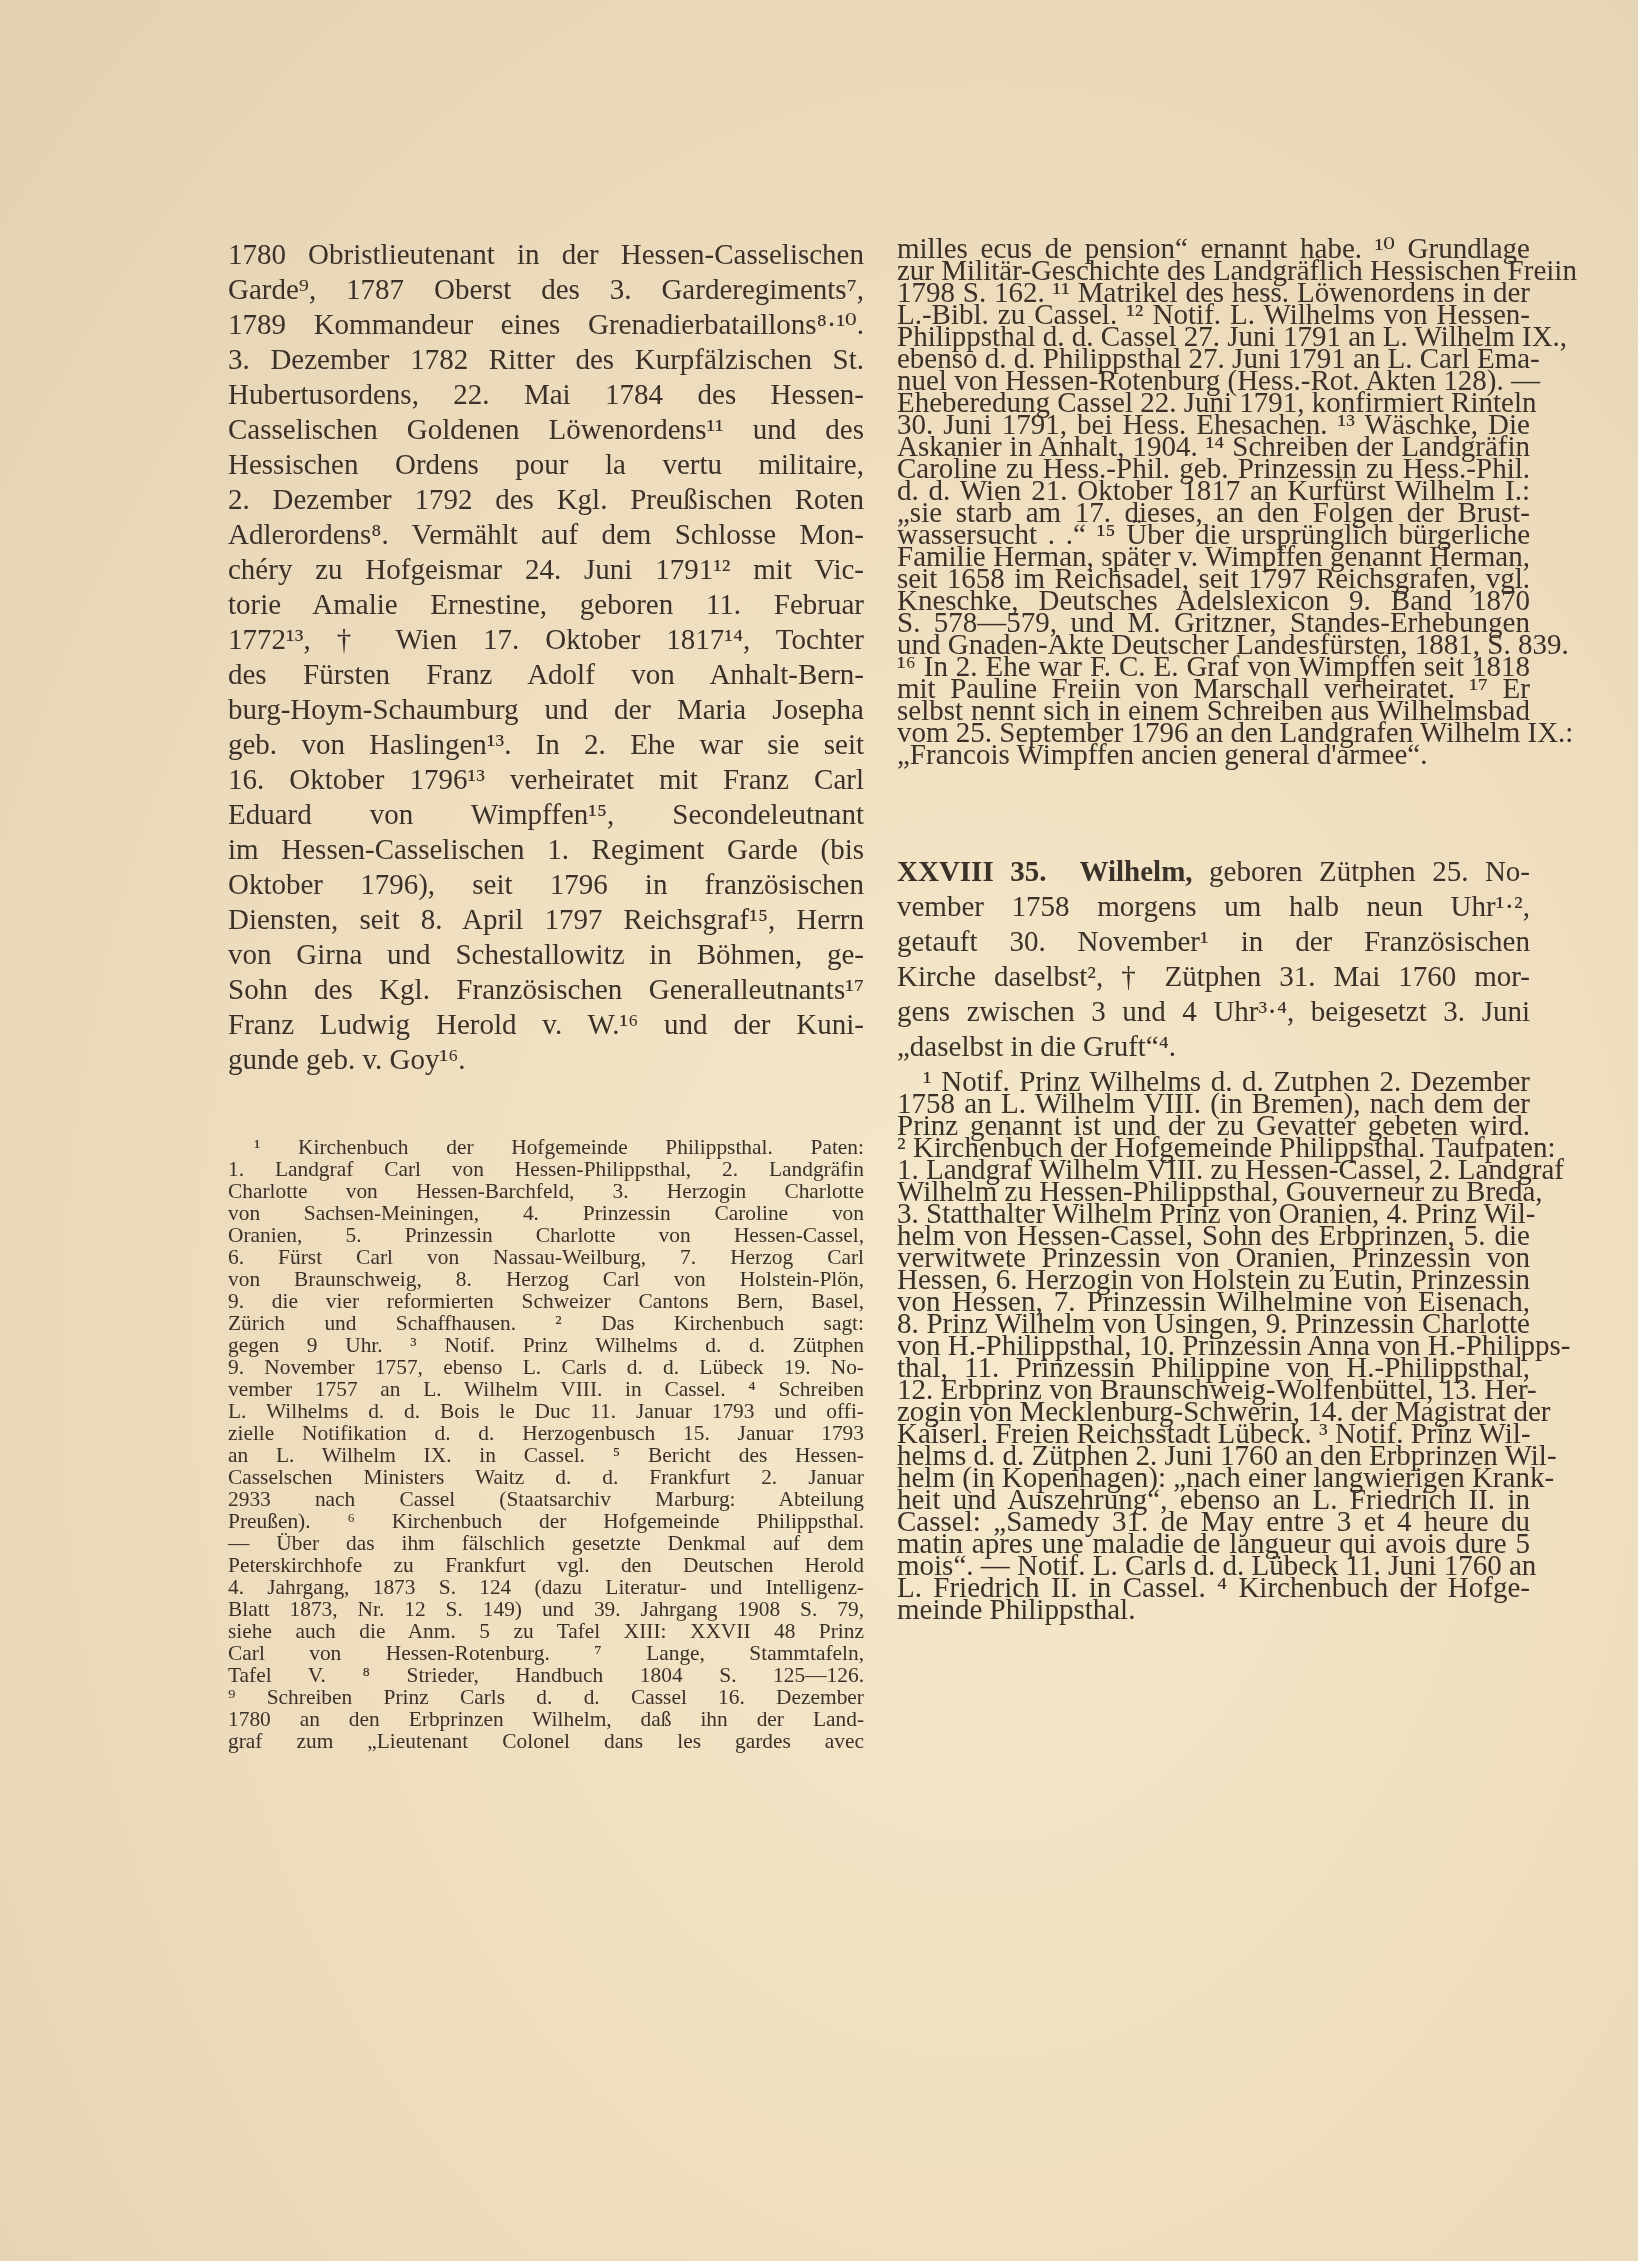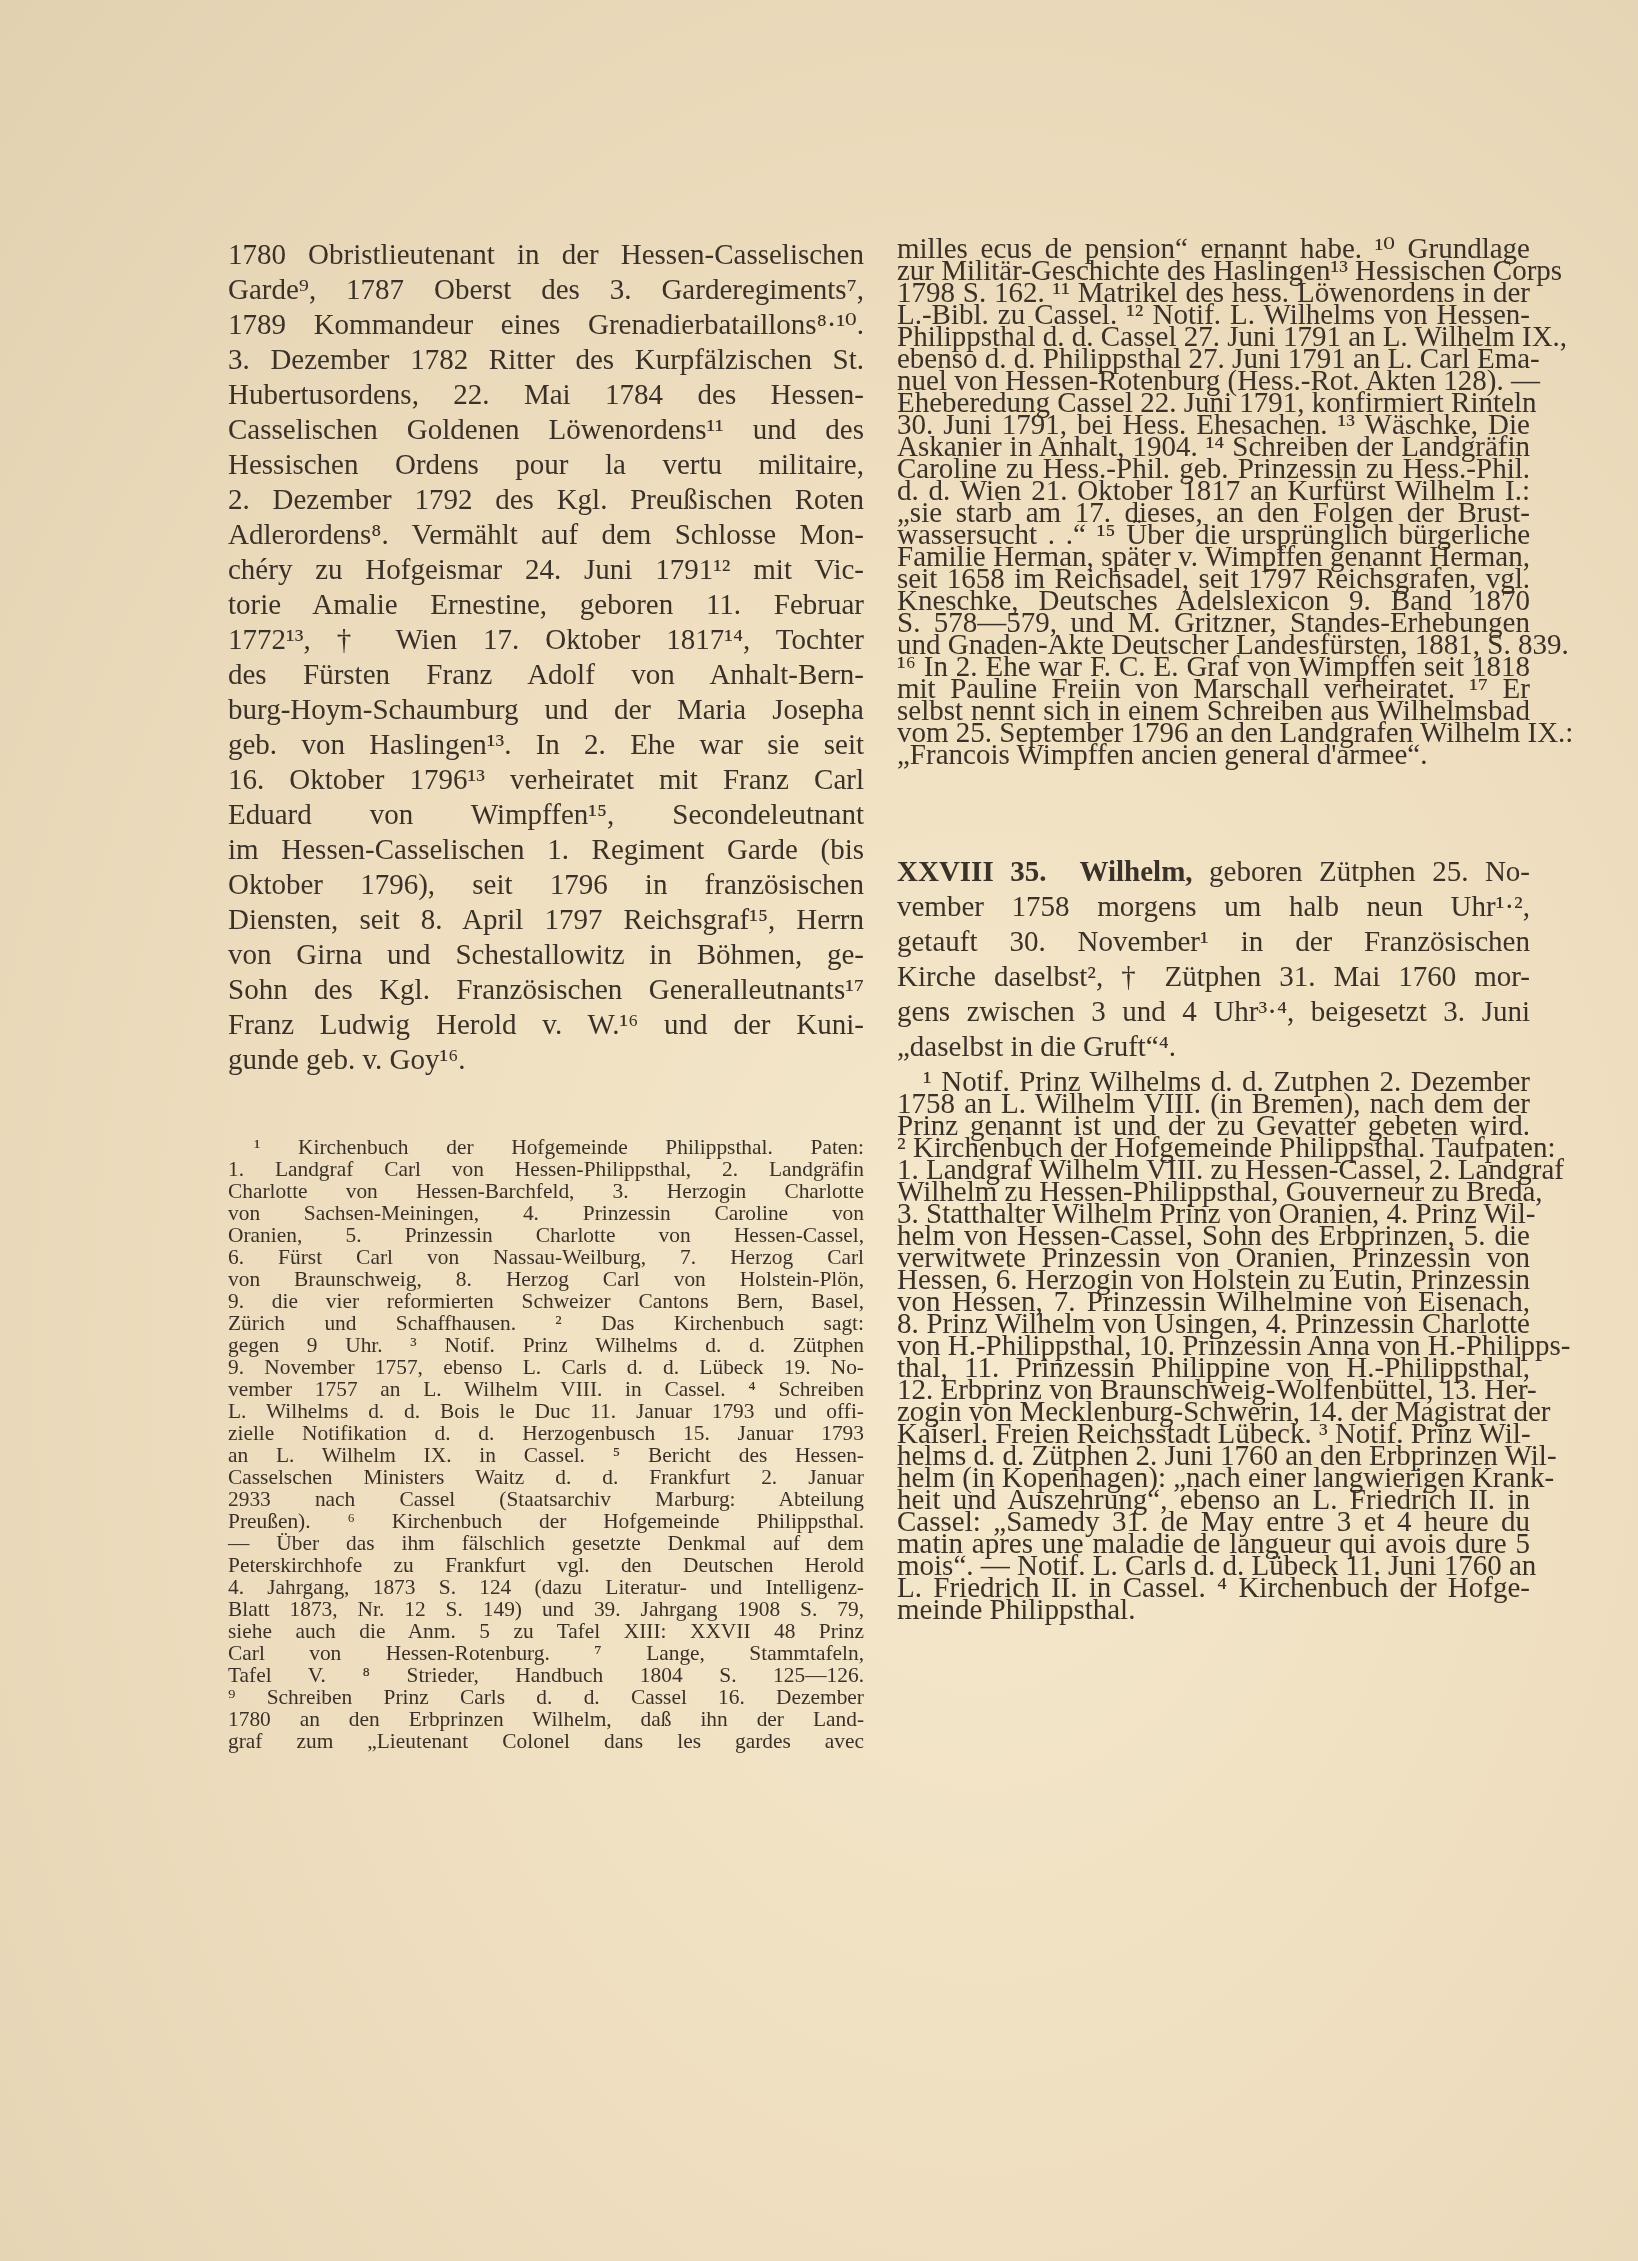--- a/index.html
+++ b/index.html
@@ -90,21 +90,21 @@
       <span class="line" style="display: block;">siehe auch die Anm. 5 zu Tafel XIII: XXVII 48 Prinz</span>
       <span class="line" style="display: block;">Carl von Hessen-Rotenburg. ⁷ Lange, Stammtafeln,</span>
       <span class="line" style="display: block;">Tafel V. ⁸ Strieder, Handbuch 1804 S. 125—126.</span>
       <span class="line" style="display: block;">⁹ Schreiben Prinz Carls d. d. Cassel 16. Dezember</span>
       <span class="line" style="display: block;">1780 an den Erbprinzen Wilhelm, daß ihn der Land-</span>
       <span class="line" style="display: block;">graf zum „Lieutenant Colonel dans les gardes avec</span>
     </div>
 
   <div class="col col-right notes-r" style="top:237px;" id="right-notes">
       <span class="line" style="display: block;">milles ecus de pension“ ernannt habe. ¹⁰ Grundlage</span>
-      <span class="line" style="display: block;">zur Militär-Geschichte des Haslingen¹³ Hessischen Corps</span>
+      <span class="line" style="display: block;">zur Militär-Geschichte des Landgräflich Hessischen Freiin</span>
       <span class="line" style="display: block;">1798 S. 162. ¹¹ Matrikel des hess. Löwenordens in der</span>
       <span class="line" style="display: block;">L.-Bibl. zu Cassel. ¹² Notif. L. Wilhelms von Hessen-</span>
       <span class="line" style="display: block;">Philippsthal d. d. Cassel 27. Juni 1791 an L. Wilhelm IX.,</span>
       <span class="line" style="display: block;">ebenso d. d. Philippsthal 27. Juni 1791 an L. Carl Ema-</span>
       <span class="line" style="display: block;">nuel von Hessen-Rotenburg (Hess.-Rot. Akten 128). —</span>
       <span class="line" style="display: block;">Eheberedung Cassel 22. Juni 1791, konfirmiert Rinteln</span>
       <span class="line" style="display: block;">30. Juni 1791, bei Hess. Ehesachen. ¹³ Wäschke, Die</span>
       <span class="line" style="display: block;">Askanier in Anhalt, 1904. ¹⁴ Schreiben der Landgräfin</span>
       <span class="line" style="display: block;">Caroline zu Hess.-Phil. geb. Prinzessin zu Hess.-Phil.</span>
       <span class="line" style="display: block;">d. d. Wien 21. Oktober 1817 an Kurfürst Wilhelm I.:</span>
@@ -138,21 +138,21 @@
       <span class="line" style="display: block;">1758 an L. Wilhelm VIII. (in Bremen), nach dem der</span>
       <span class="line" style="display: block;">Prinz genannt ist und der zu Gevatter gebeten wird.</span>
       <span class="line" style="display: block;">² Kirchenbuch der Hofgemeinde Philippsthal. Taufpaten:</span>
       <span class="line" style="display: block;">1. Landgraf Wilhelm VIII. zu Hessen-Cassel, 2. Landgraf</span>
       <span class="line" style="display: block;">Wilhelm zu Hessen-Philippsthal, Gouverneur zu Breda,</span>
       <span class="line" style="display: block;">3. Statthalter Wilhelm Prinz von Oranien, 4. Prinz Wil-</span>
       <span class="line" style="display: block;">helm von Hessen-Cassel, Sohn des Erbprinzen, 5. die</span>
       <span class="line" style="display: block;">verwitwete Prinzessin von Oranien, Prinzessin von</span>
       <span class="line" style="display: block;">Hessen, 6. Herzogin von Holstein zu Eutin, Prinzessin</span>
       <span class="line" style="display: block;">von Hessen, 7. Prinzessin Wilhelmine von Eisenach,</span>
-      <span class="line" style="display: block;">8. Prinz Wilhelm von Usingen, 4. Prinzessin Charlotte</span>
+      <span class="line" style="display: block;">8. Prinz Wilhelm von Usingen, 9. Prinzessin Charlotte</span>
       <span class="line" style="display: block;">von H.-Philippsthal, 10. Prinzessin Anna von H.-Philipps-</span>
       <span class="line" style="display: block;">thal, 11. Prinzessin Philippine von H.-Philippsthal,</span>
       <span class="line" style="display: block;">12. Erbprinz von Braunschweig-Wolfenbüttel, 13. Her-</span>
       <span class="line" style="display: block;">zogin von Mecklenburg-Schwerin, 14. der Magistrat der</span>
       <span class="line" style="display: block;">Kaiserl. Freien Reichsstadt Lübeck. ³ Notif. Prinz Wil-</span>
       <span class="line" style="display: block;">helms d. d. Zütphen 2. Juni 1760 an den Erbprinzen Wil-</span>
       <span class="line" style="display: block;">helm (in Kopenhagen): „nach einer langwierigen Krank-</span>
       <span class="line" style="display: block;">heit und Auszehrung“, ebenso an L. Friedrich II. in</span>
       <span class="line" style="display: block;">Cassel: „Samedy 31. de May entre 3 et 4 heure du</span>
       <span class="line" style="display: block;">matin apres une maladie de langueur qui avois dure 5</span>

